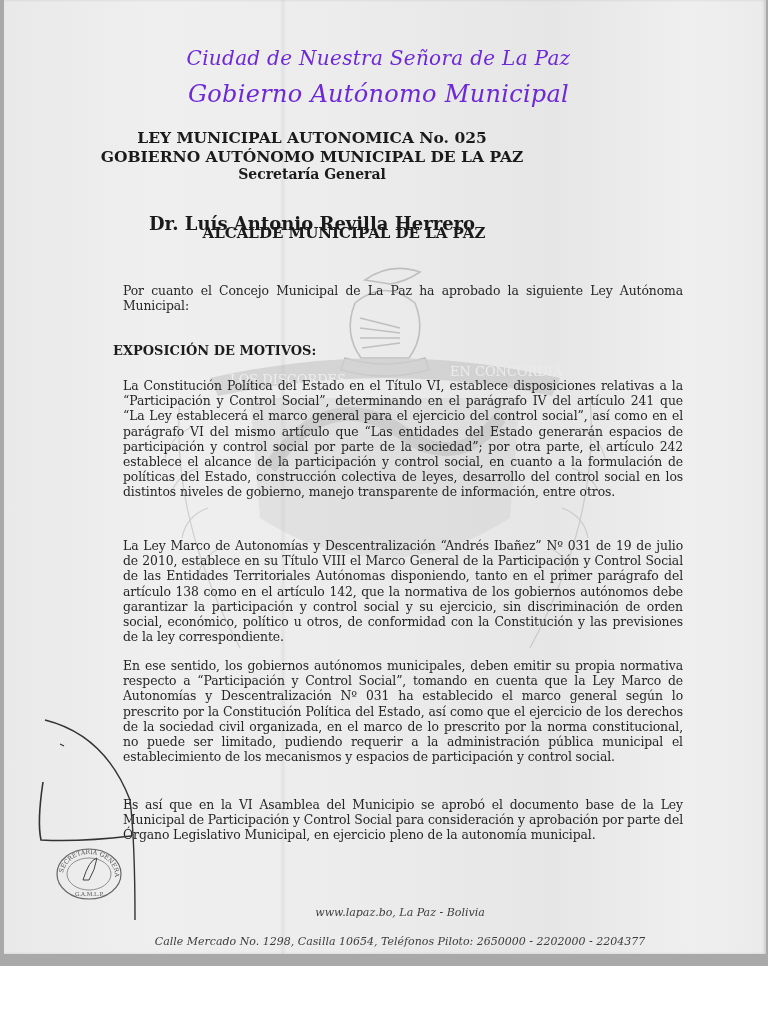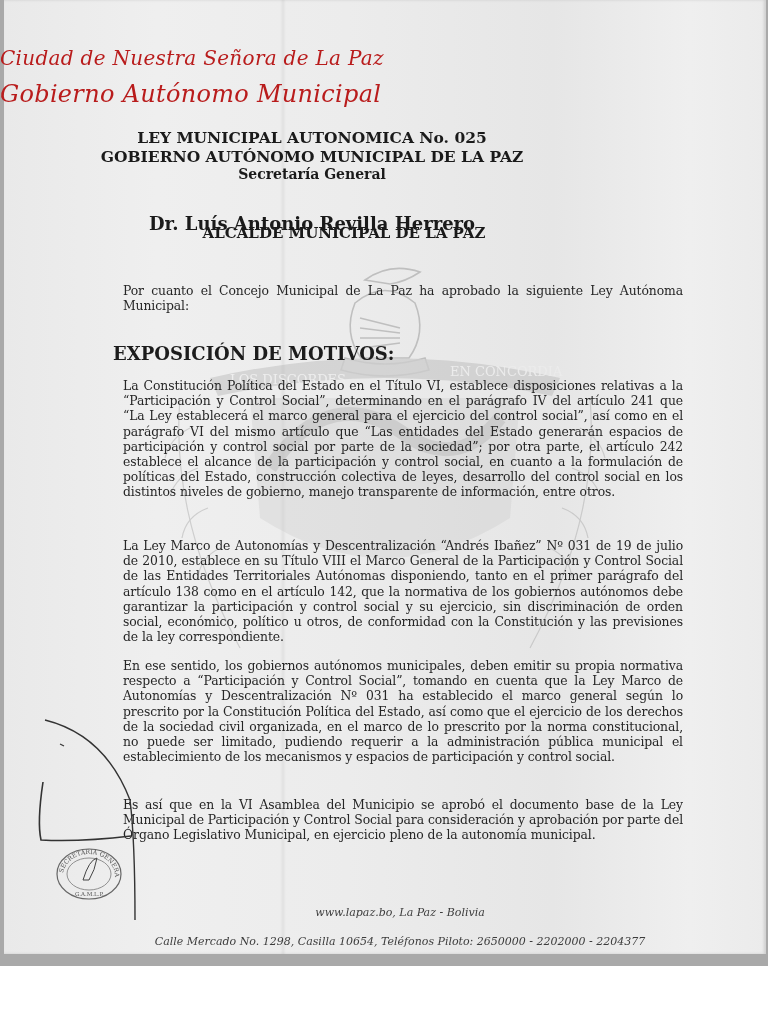--- a/index.html
+++ b/index.html
@@ -40,23 +40,24 @@
       left: 150px;
       top: 258px;
       width: 470px;
       height: 420px;
       opacity: 0.55;
     }
     .script-header {
       position: absolute;
       left: 0;
       width: 757px;
+      text-align: center;
       font-family: "DejaVu Serif", serif;
       font-style: italic;
-      color: #b91c1c;
+      color: #6d28d9;
       letter-spacing: 0.3px;
     }
     .h1 { top: 46px; font-size: 20px; }
     .h2 { top: 80px; font-size: 24px; }
     .titles {
       position: absolute;
       left: 0;
       width: 624px;
       text-align: center;
       font-family: "DejaVu Serif", serif;
@@ -79,21 +80,21 @@
       text-align: justify;
       letter-spacing: -0.1px;
     }
     .p0 { top: 283px; }
     .heading {
       position: absolute;
       left: 113px;
       top: 343px;
       font-family: "DejaVu Serif", serif;
       font-weight: bold;
-      font-size: 18px;
+      font-size: 13px;
       color: #1c1c1c;
     }
     .p1 { top: 378px; }
     .p2 { top: 538px; }
     .p3 { top: 658px; }
     .p4 { top: 797px; }
     .footer {
       position: absolute;
       left: 110px;
       width: 580px;

